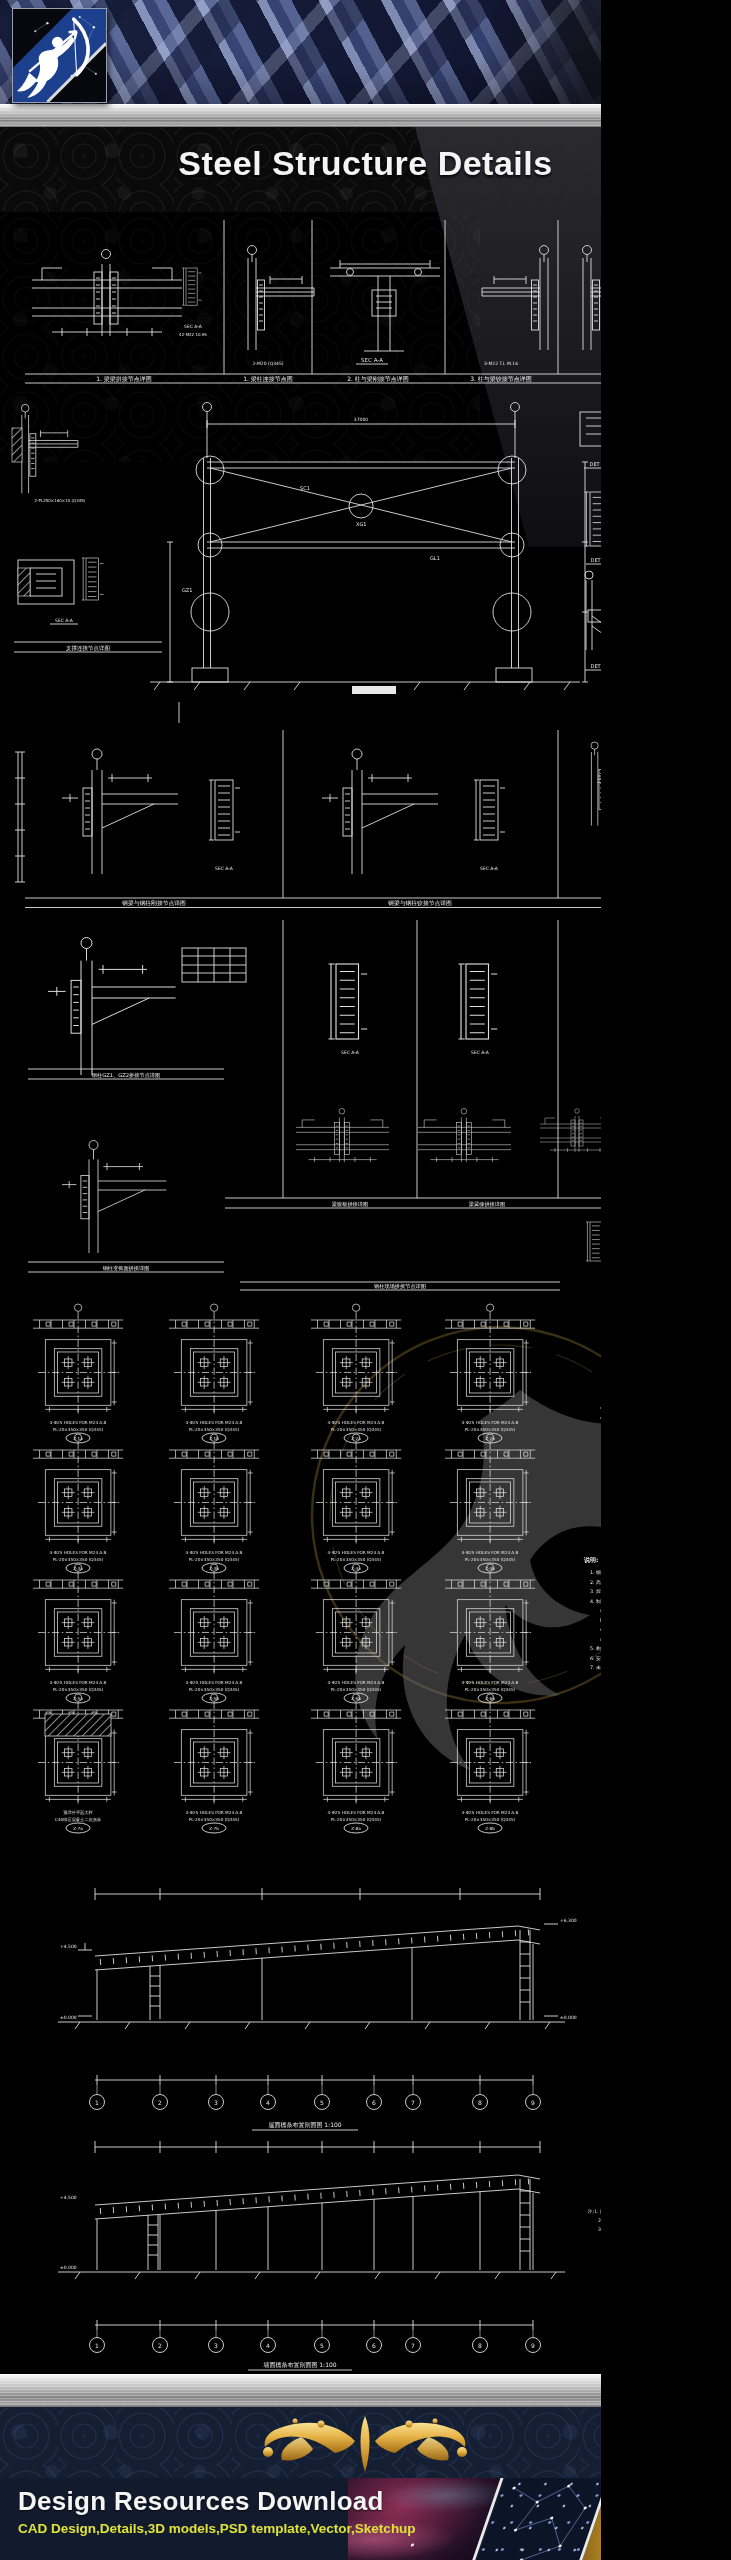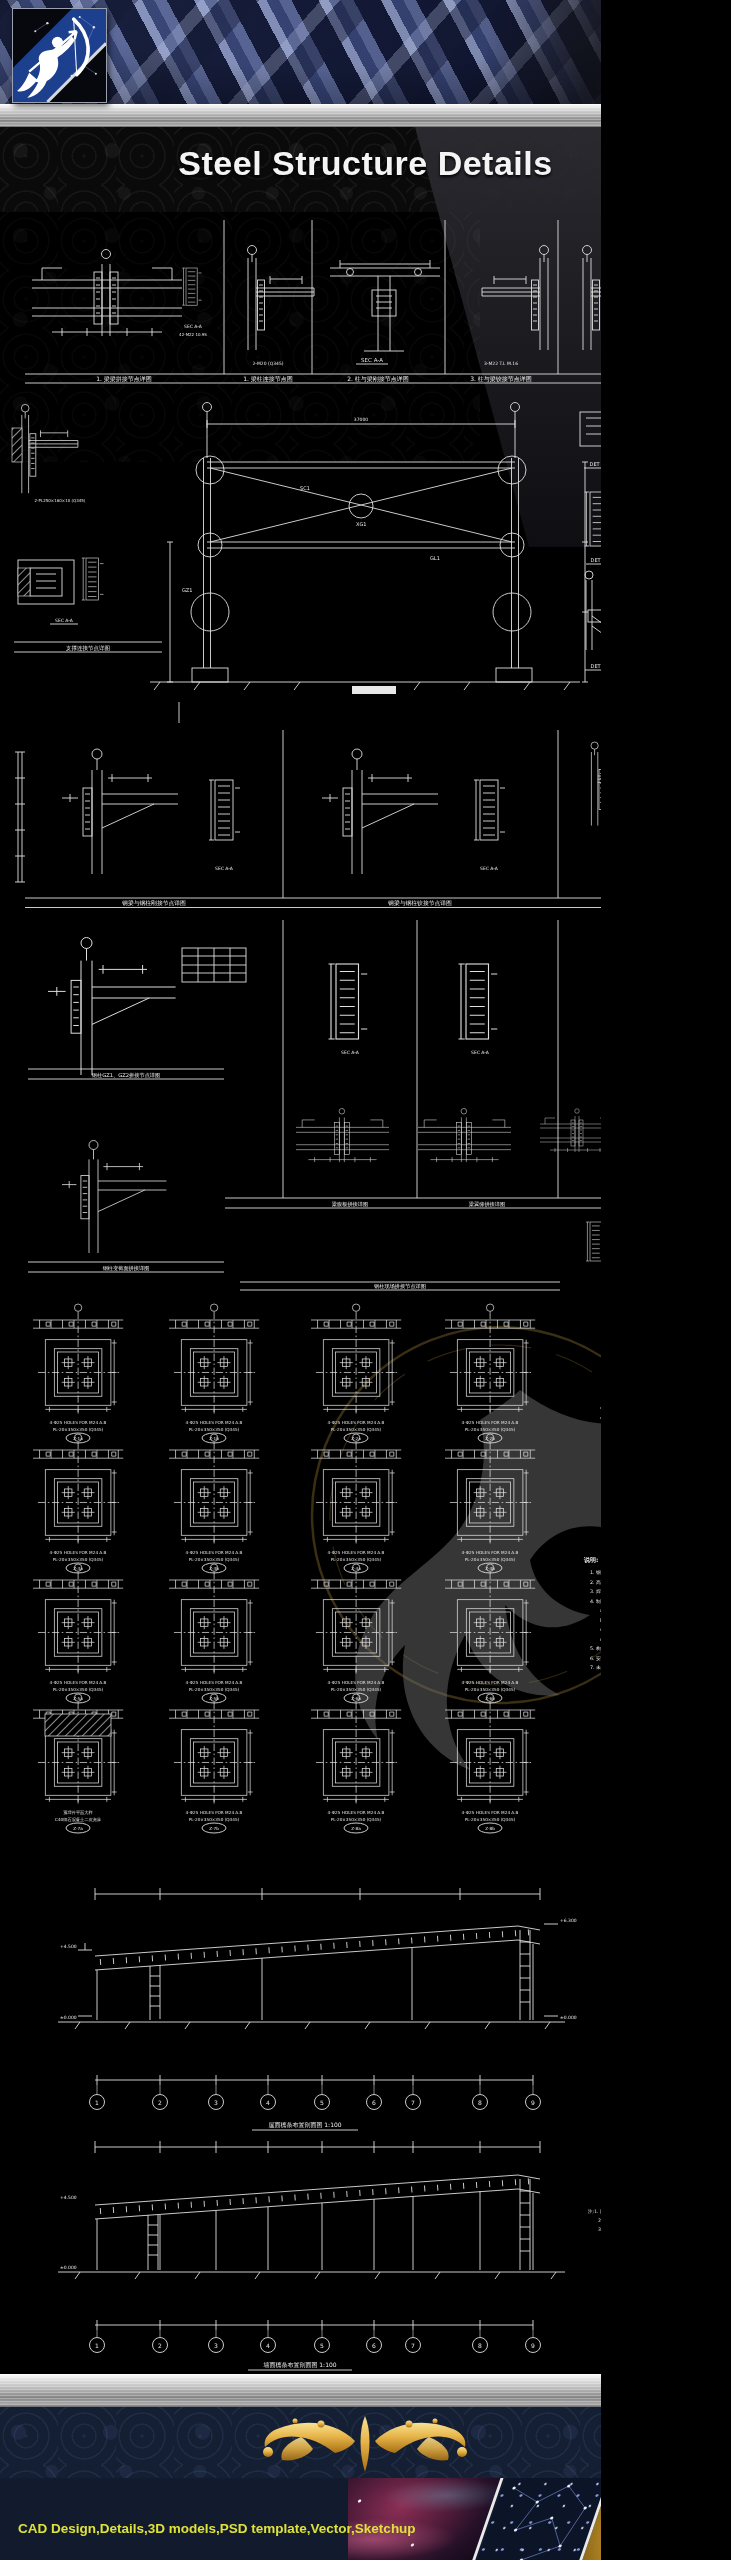--- a/index.html
+++ b/index.html
@@ -732,15 +732,16 @@
     <div class="panel p-gold">
       <svg width="170" height="110">
         <g stroke="#fbf0bb" stroke-width="1.2" fill="none" opacity=".95">
           <rect x="28" y="14" width="84" height="68"></rect>
           <path d="M80 14v68 M28 48h52 M80 48h32 M96 48v34 M80 66h16"></path>
           <path d="M112 82 A52 52 0 0 1 60 30 A34 34 0 0 1 94 -4 M80 48 A16 16 0 0 1 96 32 A12 12 0 0 1 108 44 A9 9 0 0 1 99 53"></path>
         </g>
       </svg>
     </div>
   </div>
+  <div class="f-title">Design Resources Download</div>
   <div class="f-sub">CAD Design,Details,3D models,PSD template,Vector,Sketchup</div>
 
 </div>
 
 </body></html>

